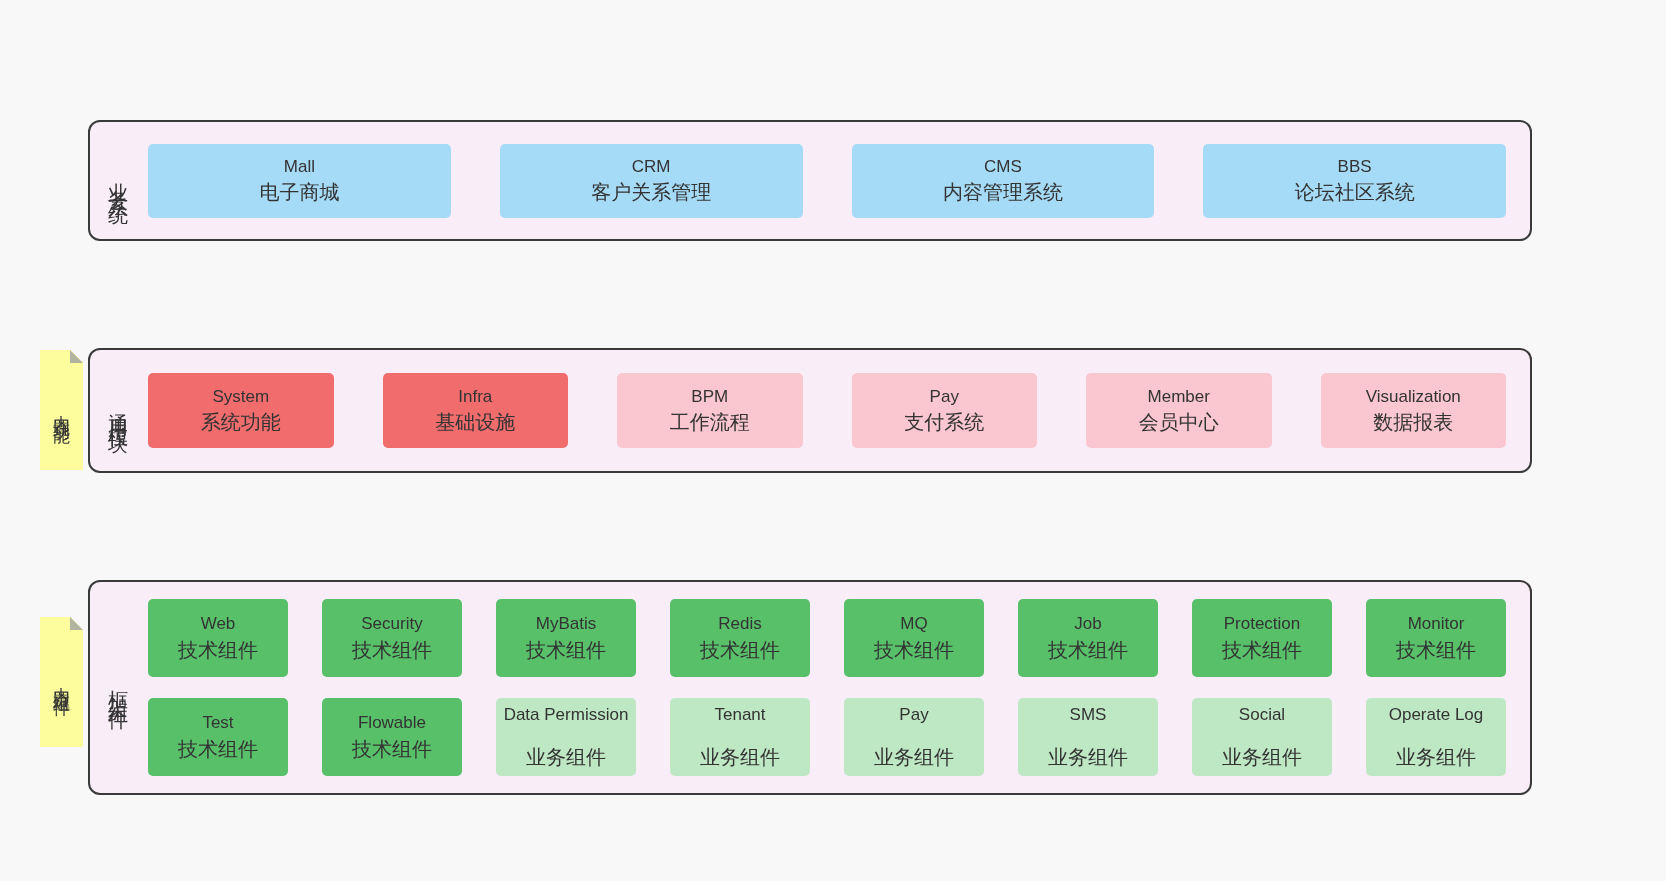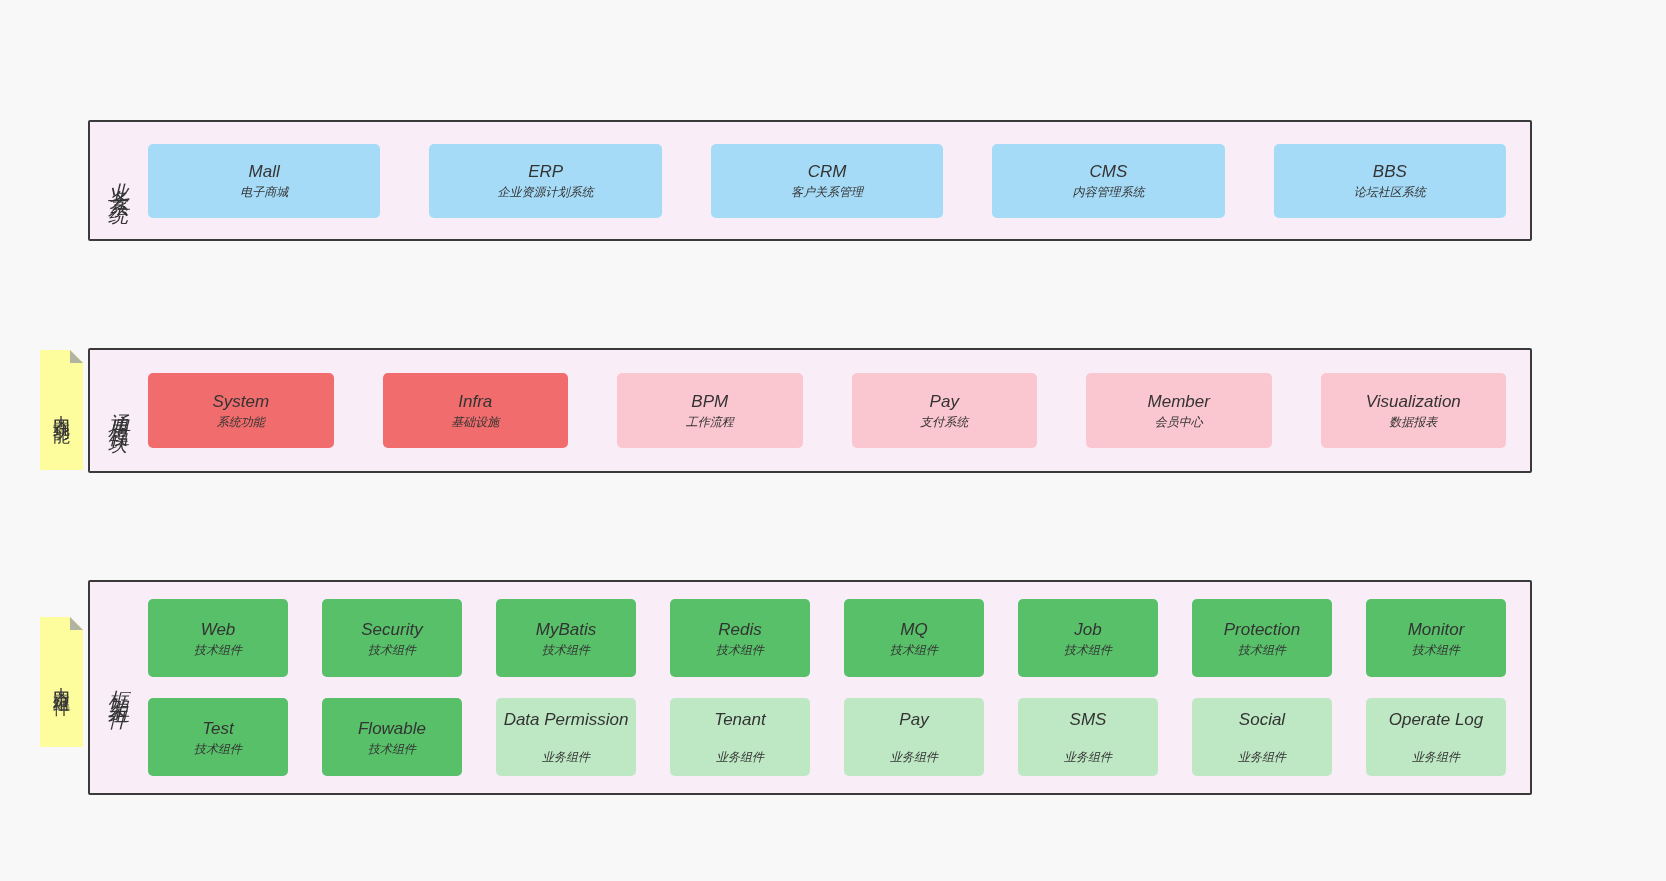--- a/index.html
+++ b/index.html
@@ -16,24 +16,23 @@
     overflow: hidden;
   }
 
   
   .band {
     position: absolute;
     left: 88px;
     width: 1444px;
     background: #f9eef8;
     border: 2px solid #3a3a3a;
-    border-radius: 2px;
-    display: flex;
-    align-items: center;
-    font-style: italic;
+    border-radius: 12px;
+    display: flex;
+    align-items: center;
   }
   .band-1 { top: 120px; height: 121px; }
   .band-2 { top: 348px; height: 125px; }
   .band-3 { top: 580px; height: 215px; }
 
   .band-label {
     flex: 0 0 58px;
     display: flex;
     justify-content: center;
     align-items: center;
@@ -71,21 +70,21 @@
     text-align: center;
     border-radius: 5px;
     line-height: 1.4;
     padding: 4px 6px;
   }
   .band-1 .box { height: 74px; }
   .band-2 .box { height: 75px; }
   .band-3 .box { height: 78px; }
 
   .box .t { font-size: 17px; }
-  .box .s { font-size: 12px; text-align: right; }
+  .box .s { font-size: 20px; text-align: right; }
 
   .c-blue   { background: #a6dbf7; }
   .c-red    { background: #f16c6c; }
   .c-pink   { background: #fac6cf; }
   .c-green  { background: #58c069; }
   .c-lgreen { background: #bee8c4; gap: 17px; }
 
   
   .arrow { position: absolute; width: 136px; height: 86px; }
   .arrow-1 { left: 758px; top: 257px; }
@@ -129,24 +128,20 @@
 <div class="canvas">
 
   <section class="band band-1">
     <div class="band-label">
       <span class="vtext">业务系统</span>
     </div>
     <div class="boxes">
       <div class="box c-blue">
         <span class="t">Mall</span>
         <span class="s">电子商城</span>
-      </div>
-      <div class="box c-blue">
-        <span class="t">ERP</span>
-        <span class="s">企业资源计划系统</span>
       </div>
       <div class="box c-blue">
         <span class="t">CRM</span>
         <span class="s">客户关系管理</span>
       </div>
       <div class="box c-blue">
         <span class="t">CMS</span>
         <span class="s">内容管理系统</span>
       </div>
       <div class="box c-blue">

